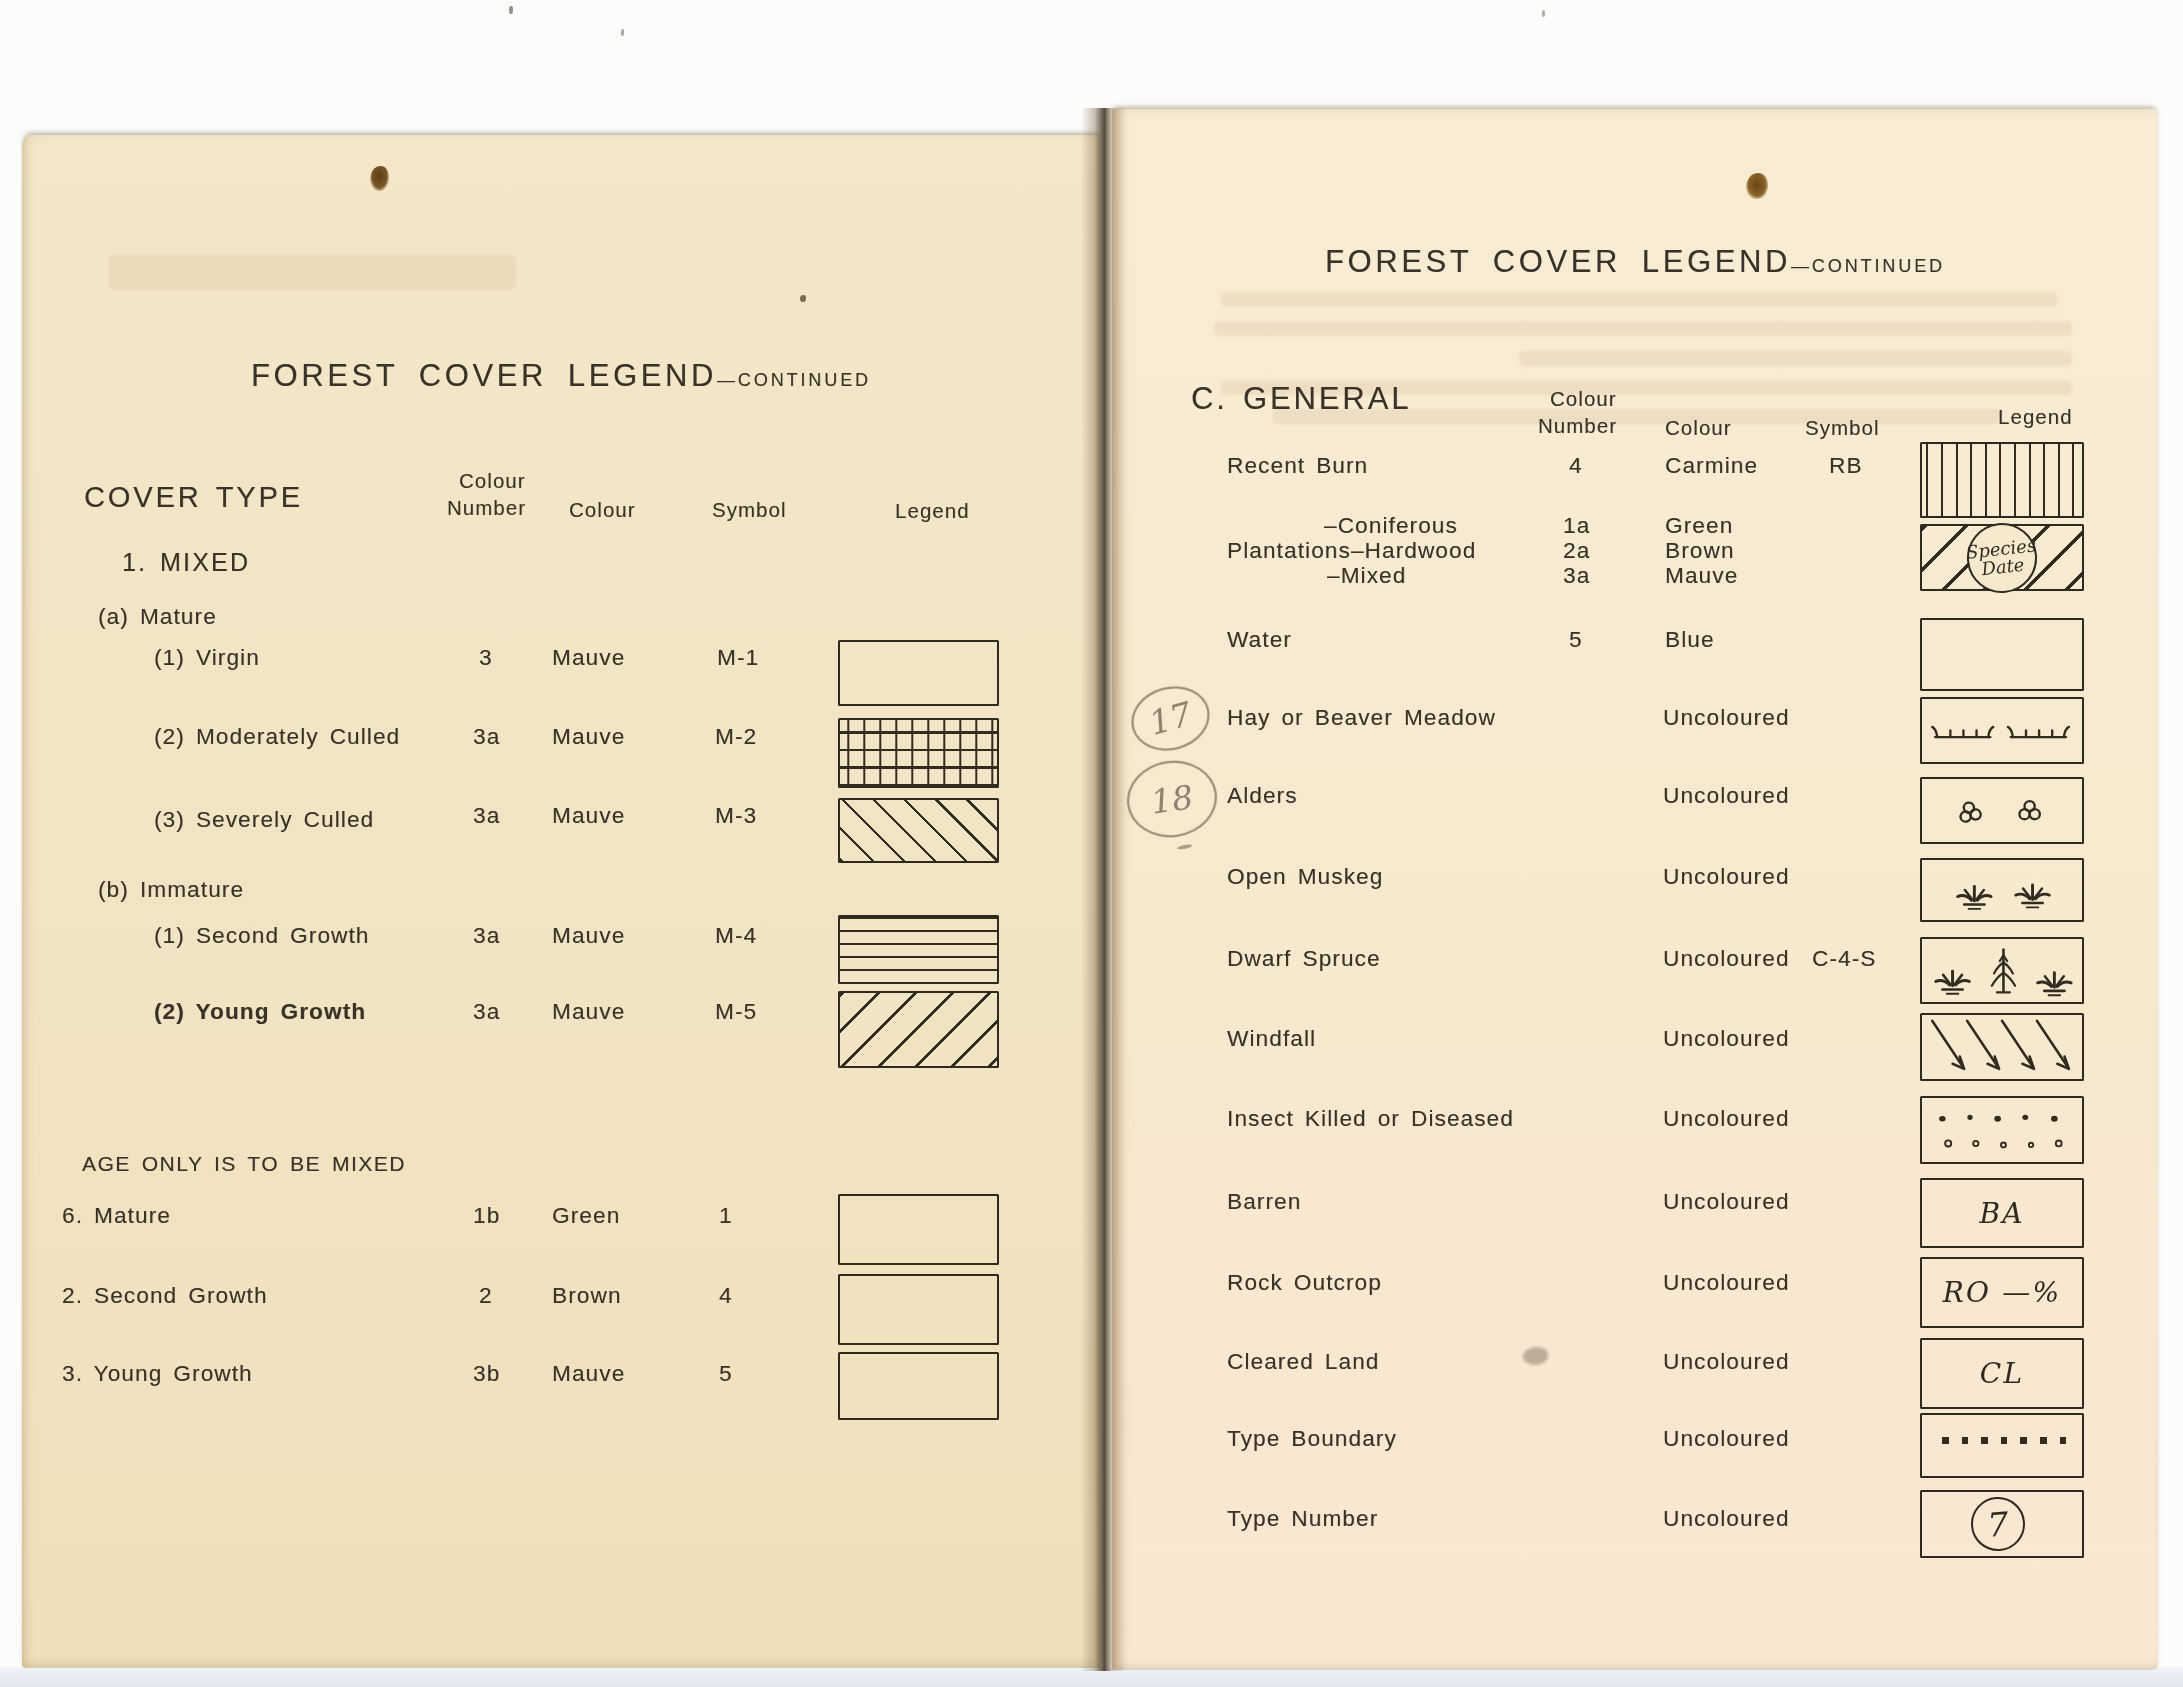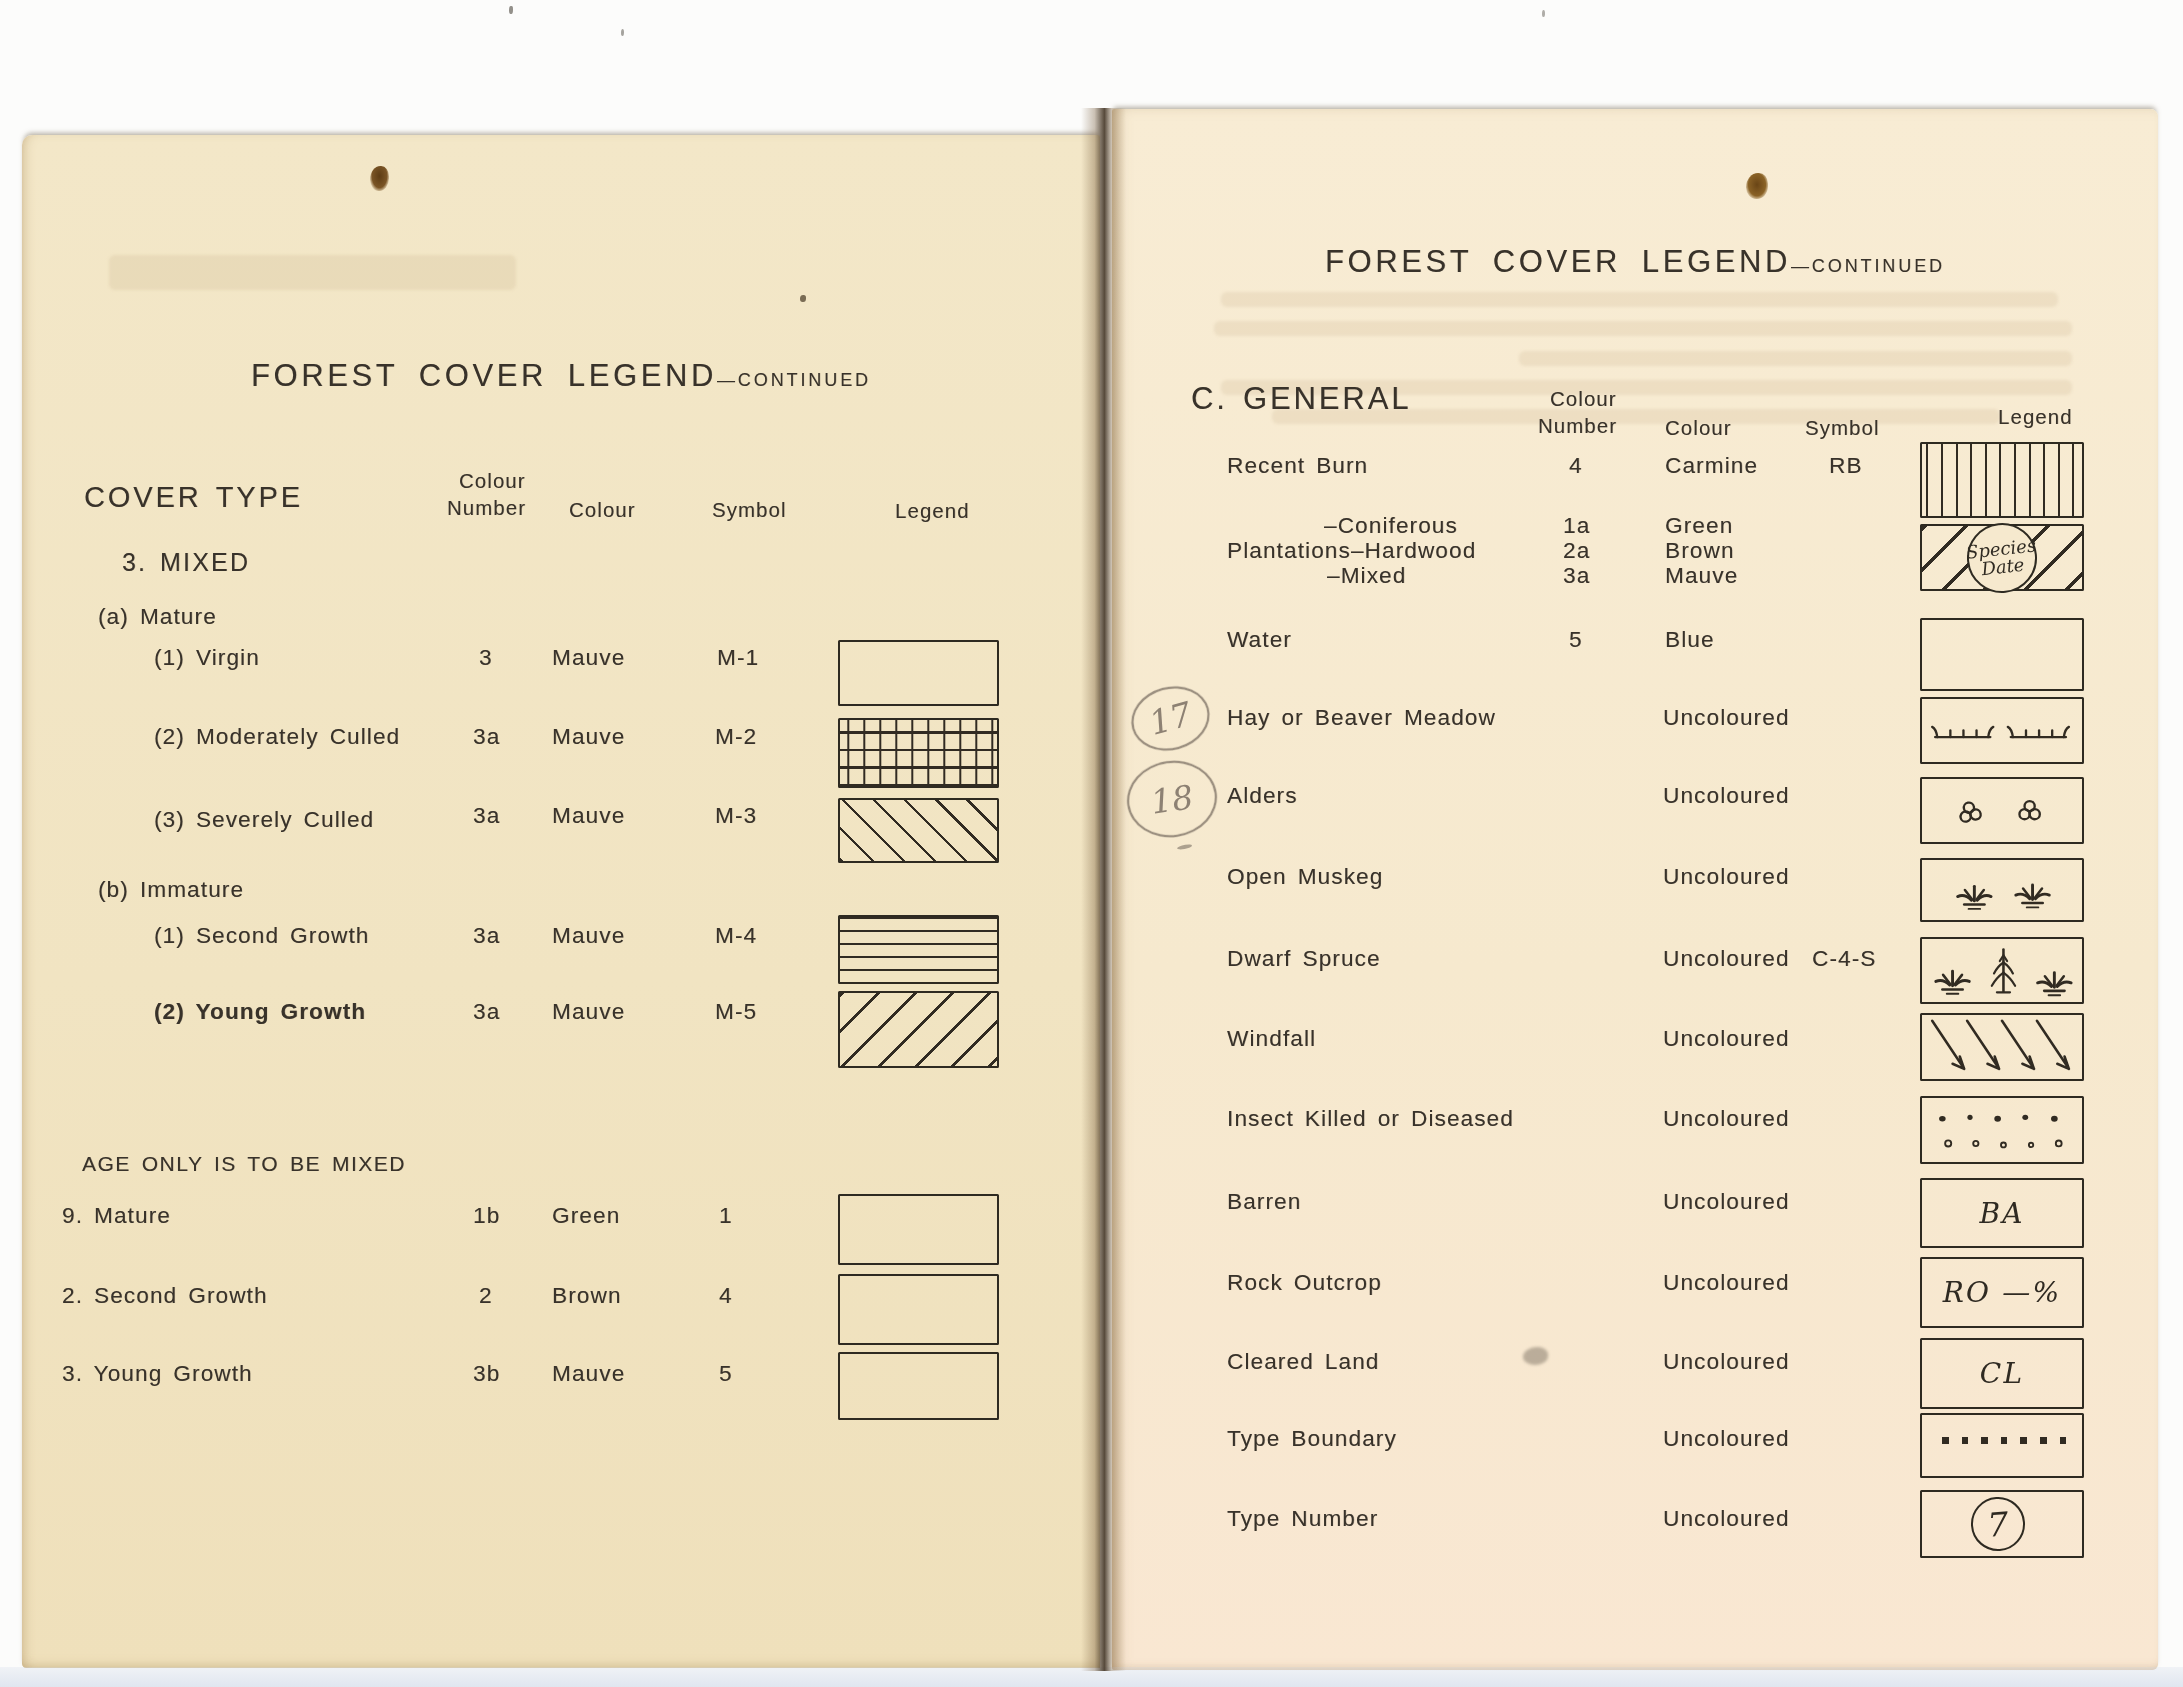--- a/index.html
+++ b/index.html
@@ -164,21 +164,21 @@
     </div>
 
     <div class="t big" style="left:62px;top:298px;">COVER TYPE</div>
 
     <div class="t h" style="left:437px;top:335px;">Colour</div>
     <div class="t h" style="left:425px;top:362px;">Number</div>
     <div class="t h" style="left:547px;top:364px;">Colour</div>
     <div class="t h" style="left:690px;top:364px;">Symbol</div>
     <div class="t h" style="left:873px;top:365px;">Legend</div>
 
-    <div class="t" style="left:100px;top:413px;font-size:25px;letter-spacing:2.2px;">3. MIXED</div>
+    <div class="t" style="left:100px;top:413px;font-size:25px;letter-spacing:2.2px;">1. MIXED</div>
     <div class="t" style="left:76px;top:469px;">(a) Mature</div>
 
     <div class="t" style="left:132px;top:510px;">(1) Virgin</div>
     <div class="t" style="left:457px;top:510px;">3</div>
     <div class="t" style="left:530px;top:510px;">Mauve</div>
     <div class="t" style="left:695px;top:510px;">M-1</div>
     <div class="box" style="top:505px;height:66px;"></div>
 
     <div class="t" style="left:132px;top:589px;">(2) Moderately Culled</div>
     <div class="t" style="left:451px;top:589px;">3a</div>
@@ -201,21 +201,21 @@
     <div class="box p-hlines" style="top:780px;height:69px;"></div>
 
     <div class="t" style="left:132px;top:864px;font-weight:bold;">(2) Young Growth</div>
     <div class="t" style="left:451px;top:864px;">3a</div>
     <div class="t" style="left:530px;top:864px;">Mauve</div>
     <div class="t" style="left:693px;top:864px;">M-5</div>
     <div class="box p-diag-up" style="top:856px;height:77px;"></div>
 
     <div class="t" style="left:60px;top:1017px;font-size:21px;letter-spacing:1.5px;">AGE ONLY IS TO BE MIXED</div>
 
-    <div class="t" style="left:40px;top:1068px;">9. Mature</div>
+    <div class="t" style="left:40px;top:1068px;">6. Mature</div>
     <div class="t" style="left:451px;top:1068px;">1b</div>
     <div class="t" style="left:530px;top:1068px;">Green</div>
     <div class="t" style="left:697px;top:1068px;">1</div>
     <div class="box" style="top:1059px;height:71px;"></div>
 
     <div class="t" style="left:40px;top:1148px;">2. Second Growth</div>
     <div class="t" style="left:457px;top:1148px;">2</div>
     <div class="t" style="left:530px;top:1148px;">Brown</div>
     <div class="t" style="left:697px;top:1148px;">4</div>
     <div class="box" style="top:1139px;height:71px;"></div>

